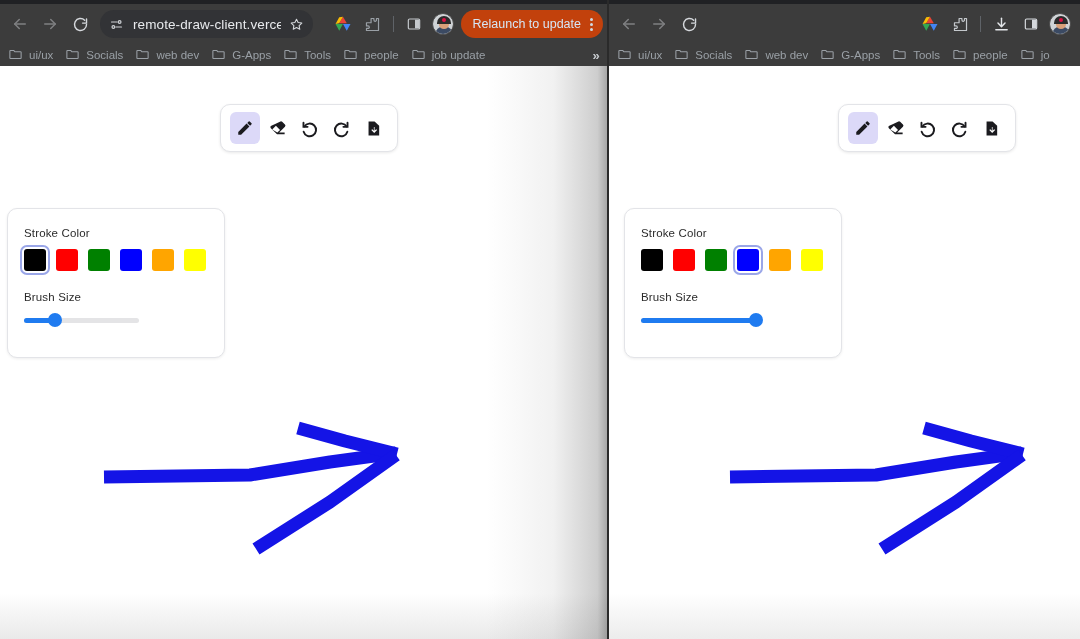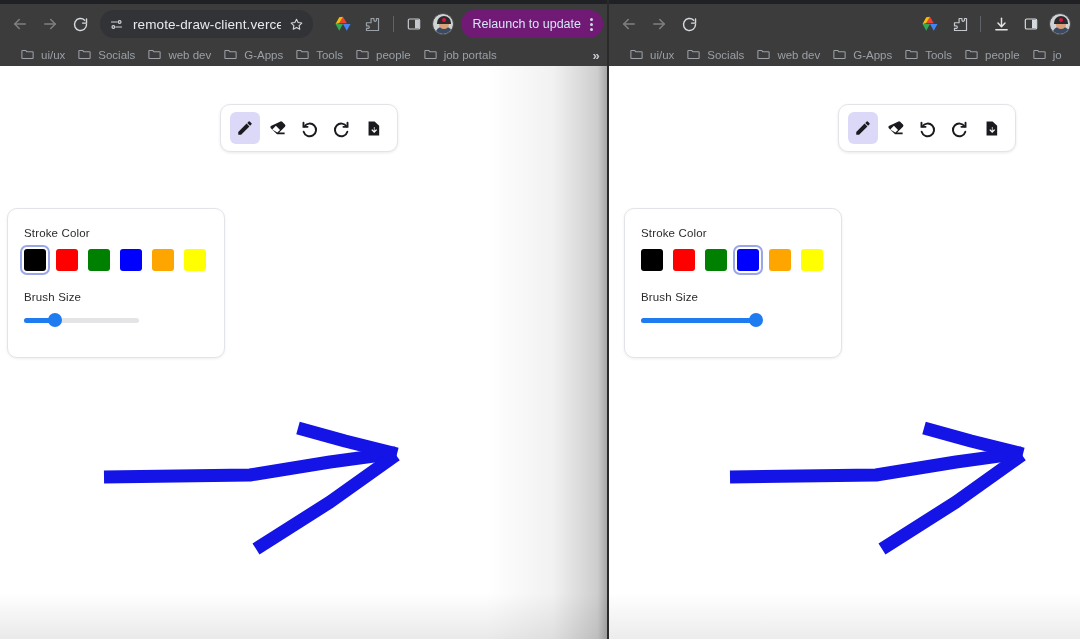--- a/index.html
+++ b/index.html
@@ -92,21 +92,21 @@
     border: 1px solid #4a4a4a;
   }
   .avatar .av-hair { position:absolute; left:4px; top:2px; width:14px; height:8px; background:#2b2b2b; border-radius:7px 7px 0 0;}
   .avatar .av-face { position:absolute; left:6px; top:6px; width:10px; height:9px; background:#d9a07a; border-radius:50%;}
   .avatar .av-body { position:absolute; left:2px; bottom:-2px; width:18px; height:10px; background:#3b4a63; border-radius:9px 9px 0 0;}
   .avatar .av-dot  { position:absolute; left:9px; top:4px; width:4px; height:4px; background:#d14; border-radius:50%;}
 
   .relaunch-btn {
     display: flex; align-items: center;
     height: 28px;
-    background: #701a75;
+    background: #c2410c;
     border-radius: 14px;
     padding: 0 2px 0 12px;
     flex: 0 0 auto;
     margin-left: 4px;
   }
   .relaunch-label {
     color: #d6e6f5;
     font-size: 12.5px;
     white-space: nowrap;
   }
@@ -117,21 +117,21 @@
     flex: 0 0 auto;
   }
   .kebab i { width: 3px; height: 3px; background: #cfd9e2; border-radius: 50%; display:block; }
 
   
   .bookmarks {
     height: 22px;
     background: #3c3c3c;
     display: flex;
     align-items: center;
-    padding: 0 16px;
+    padding: 0 4px;
     overflow: hidden;
     position: relative;
   }
   .bm {
     display: flex; align-items: center;
     height: 20px;
     padding: 0 8px 0 4px;
     flex: 0 0 auto;
     border-radius: 4px;
   }
@@ -389,21 +389,21 @@
           <div class="bm">
             <span class="bm-folder"><svg width="15" height="15" viewBox="0 0 24 24" fill="none" stroke="#9aa0a6" stroke-width="1.7" stroke-linejoin="round">
                 <path d="M3 6.5a1 1 0 0 1 1-1h5l1.8 2H20a1 1 0 0 1 1 1v9a1 1 0 0 1-1 1H4a1 1 0 0 1-1-1z"></path>
               </svg></span>
             <span class="bm-label">people</span>
           </div>
           <div class="bm">
             <span class="bm-folder"><svg width="15" height="15" viewBox="0 0 24 24" fill="none" stroke="#9aa0a6" stroke-width="1.7" stroke-linejoin="round">
                 <path d="M3 6.5a1 1 0 0 1 1-1h5l1.8 2H20a1 1 0 0 1 1 1v9a1 1 0 0 1-1 1H4a1 1 0 0 1-1-1z"></path>
               </svg></span>
-            <span class="bm-label">job portals</span>
+            <span class="bm-label">job update</span>
           </div>
           <span class="bm-overflow">»</span>
       </div>
     </div>
 
     <div class="page">
 
       <svg class="drawing" viewBox="0 0 609 573">
         <g fill="none" stroke="#1414E6" stroke-width="13" stroke-linecap="butt" stroke-linejoin="round">
           <path d="M104 411 L250 409 L330 396 L396 387"></path>

